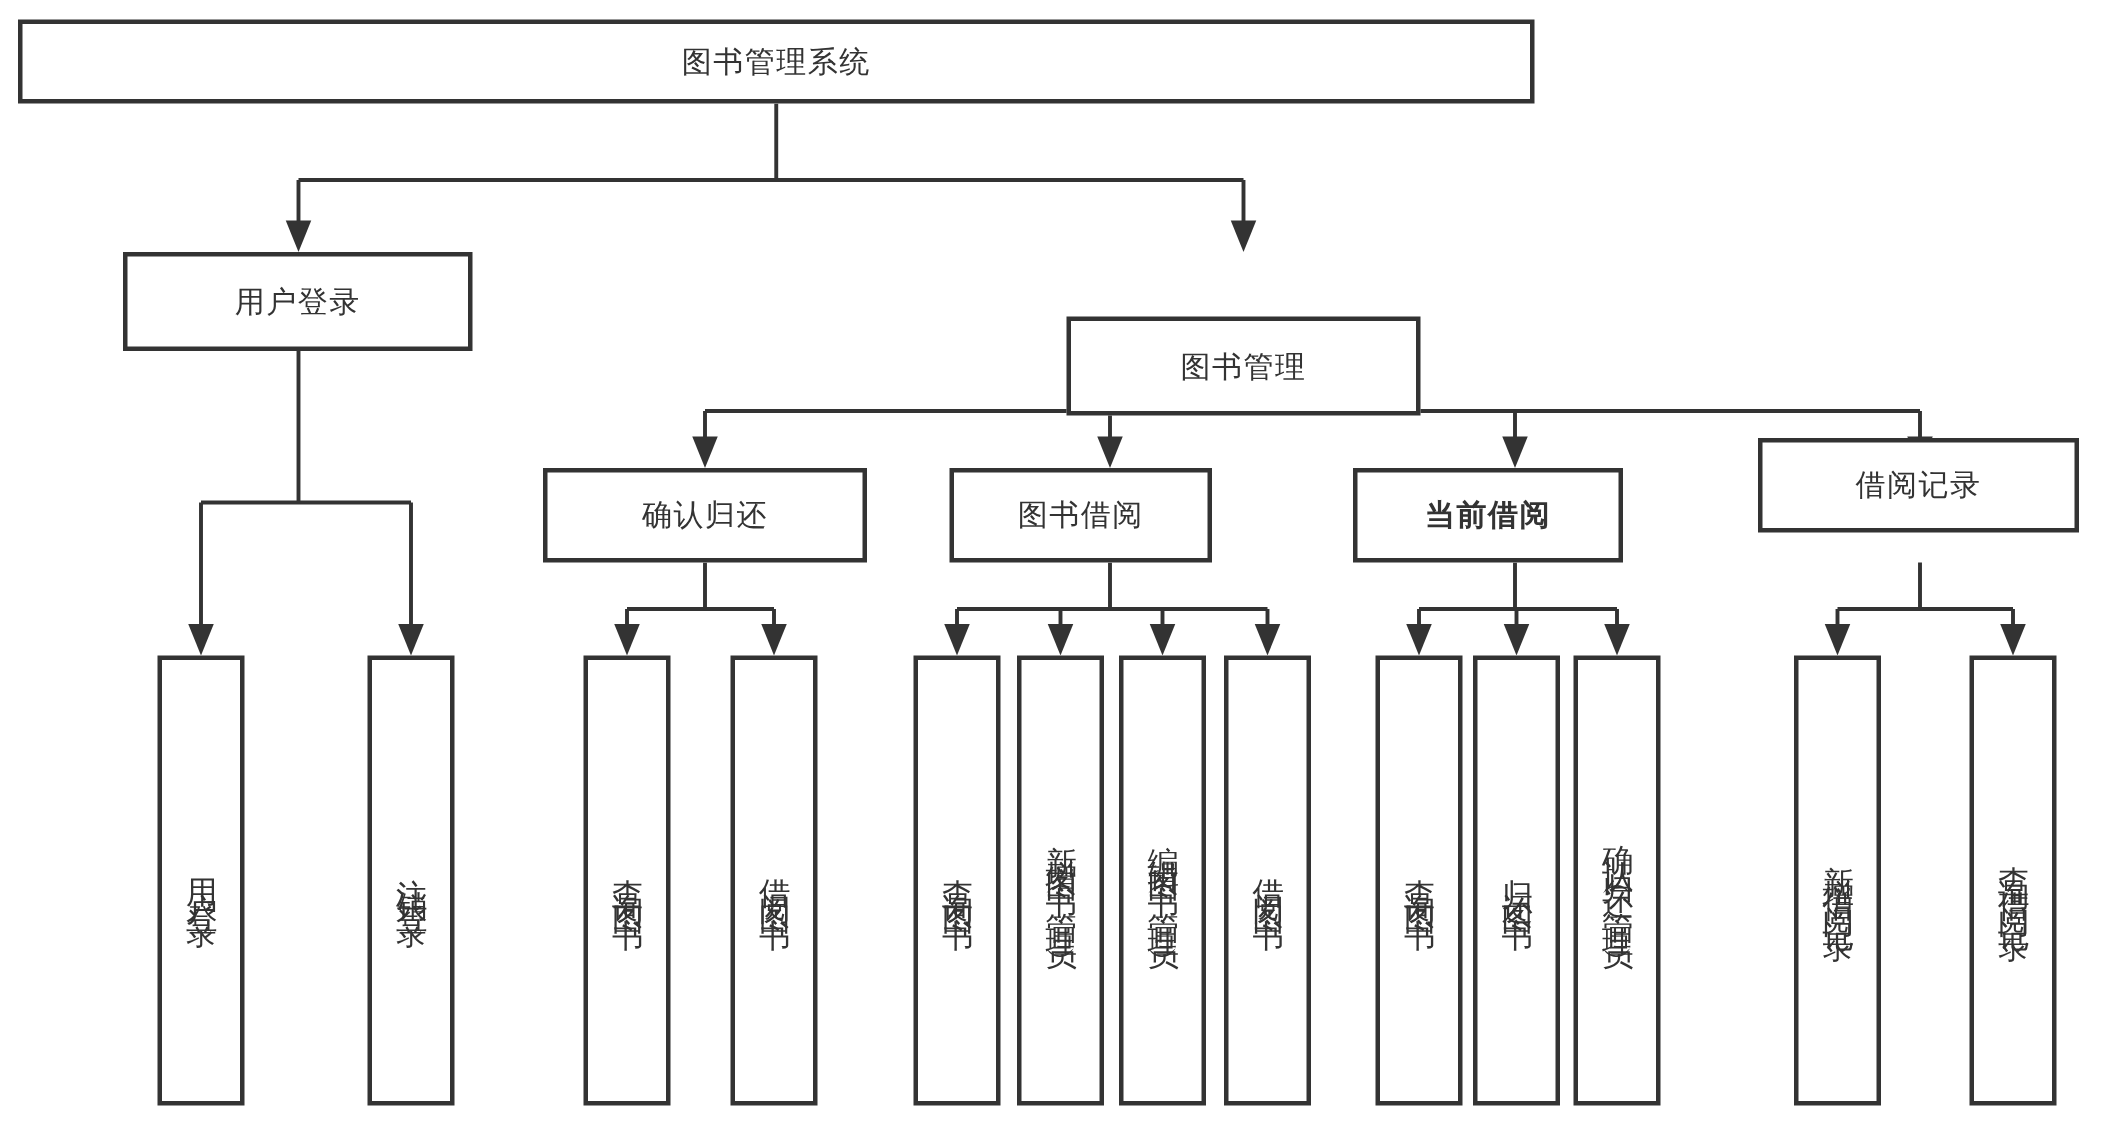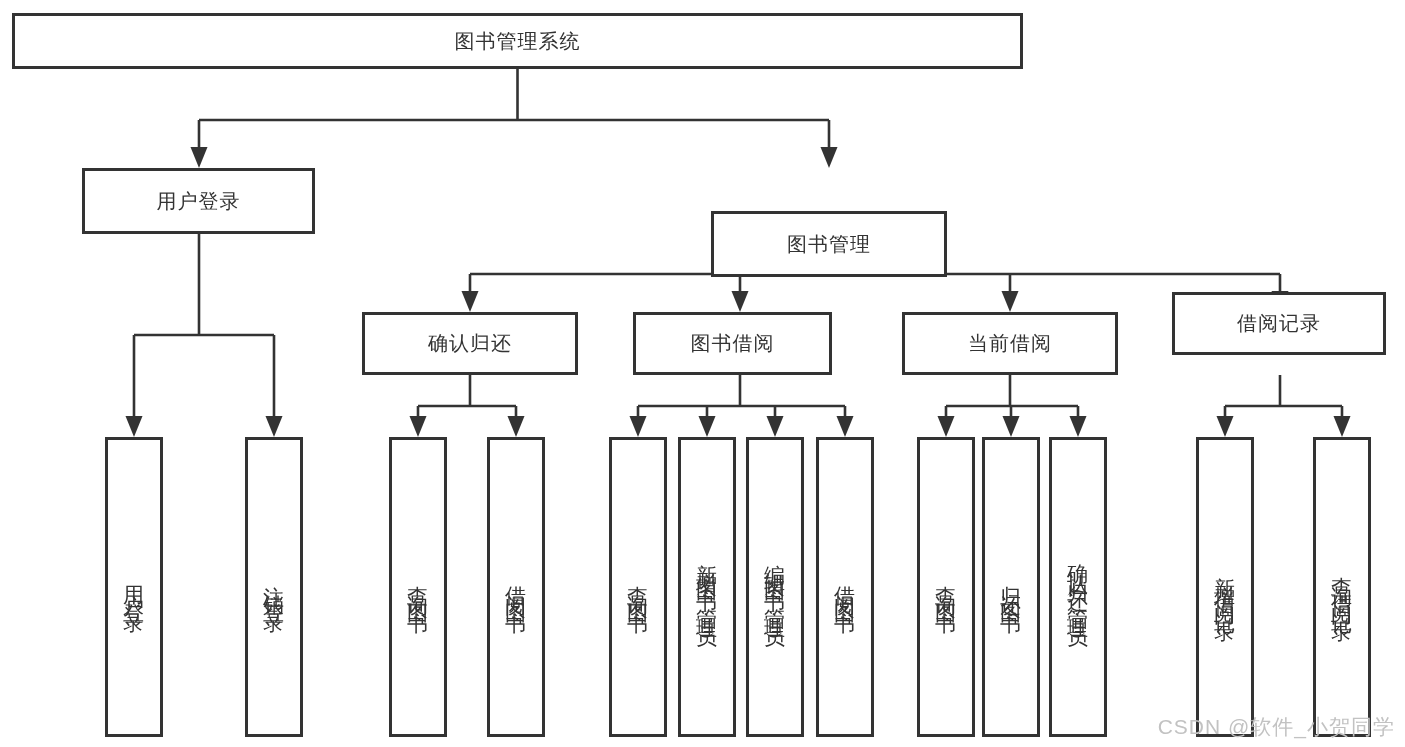--- a/index.html
+++ b/index.html
@@ -105,24 +105,24 @@
   <div class="box" style="left:82px; top:168px; width:233px; height:66px;">
     <span class="h-label">用户登录</span>
   </div>
   <div class="box" style="left:711px; top:168px; width:236px; height:66px;margin-top:43px;">
     <span class="h-label">图书管理</span>
   </div>
 
   <div class="box" style="left:362px; top:312px; width:216px; height:63px;">
     <span class="h-label">确认归还</span>
   </div>
-  <div class="box" style="left:633px; top:312px; width:199px; height:63px;">
+  <div class="box" style="left:633px; top:312px; width:175px; height:63px;">
     <span class="h-label">图书借阅</span>
   </div>
-  <div class="box" style="left:902px; top:312px; width:216px; height:63px;">
+  <div class="box" style="left:902px; top:312px; width:180px; height:63px;font-weight:bold;">
     <span class="h-label">当前借阅</span>
   </div>
   <div class="box" style="left:1172px; top:292px; width:214px; height:63px;">
     <span class="h-label">借阅记录</span>
   </div>
 
   <div class="box" style="left:105px; top:437px; width:58px; height:300px;">
     <span class="v-label">用户登录</span>
   </div>
   <div class="box" style="left:245px; top:437px; width:58px; height:300px;">
@@ -159,15 +159,14 @@
     <span class="v-label">确认归还（管理员）</span>
   </div>
 
   <div class="box" style="left:1196px; top:437px; width:58px; height:300px;">
     <span class="v-label">新增借阅记录</span>
   </div>
   <div class="box" style="left:1313px; top:437px; width:58px; height:300px;">
     <span class="v-label">查询借阅记录</span>
   </div>
 
-  <div class="watermark">CSDN @软件_小贺同学</div>
 
 </div>
 
 </body></html>

